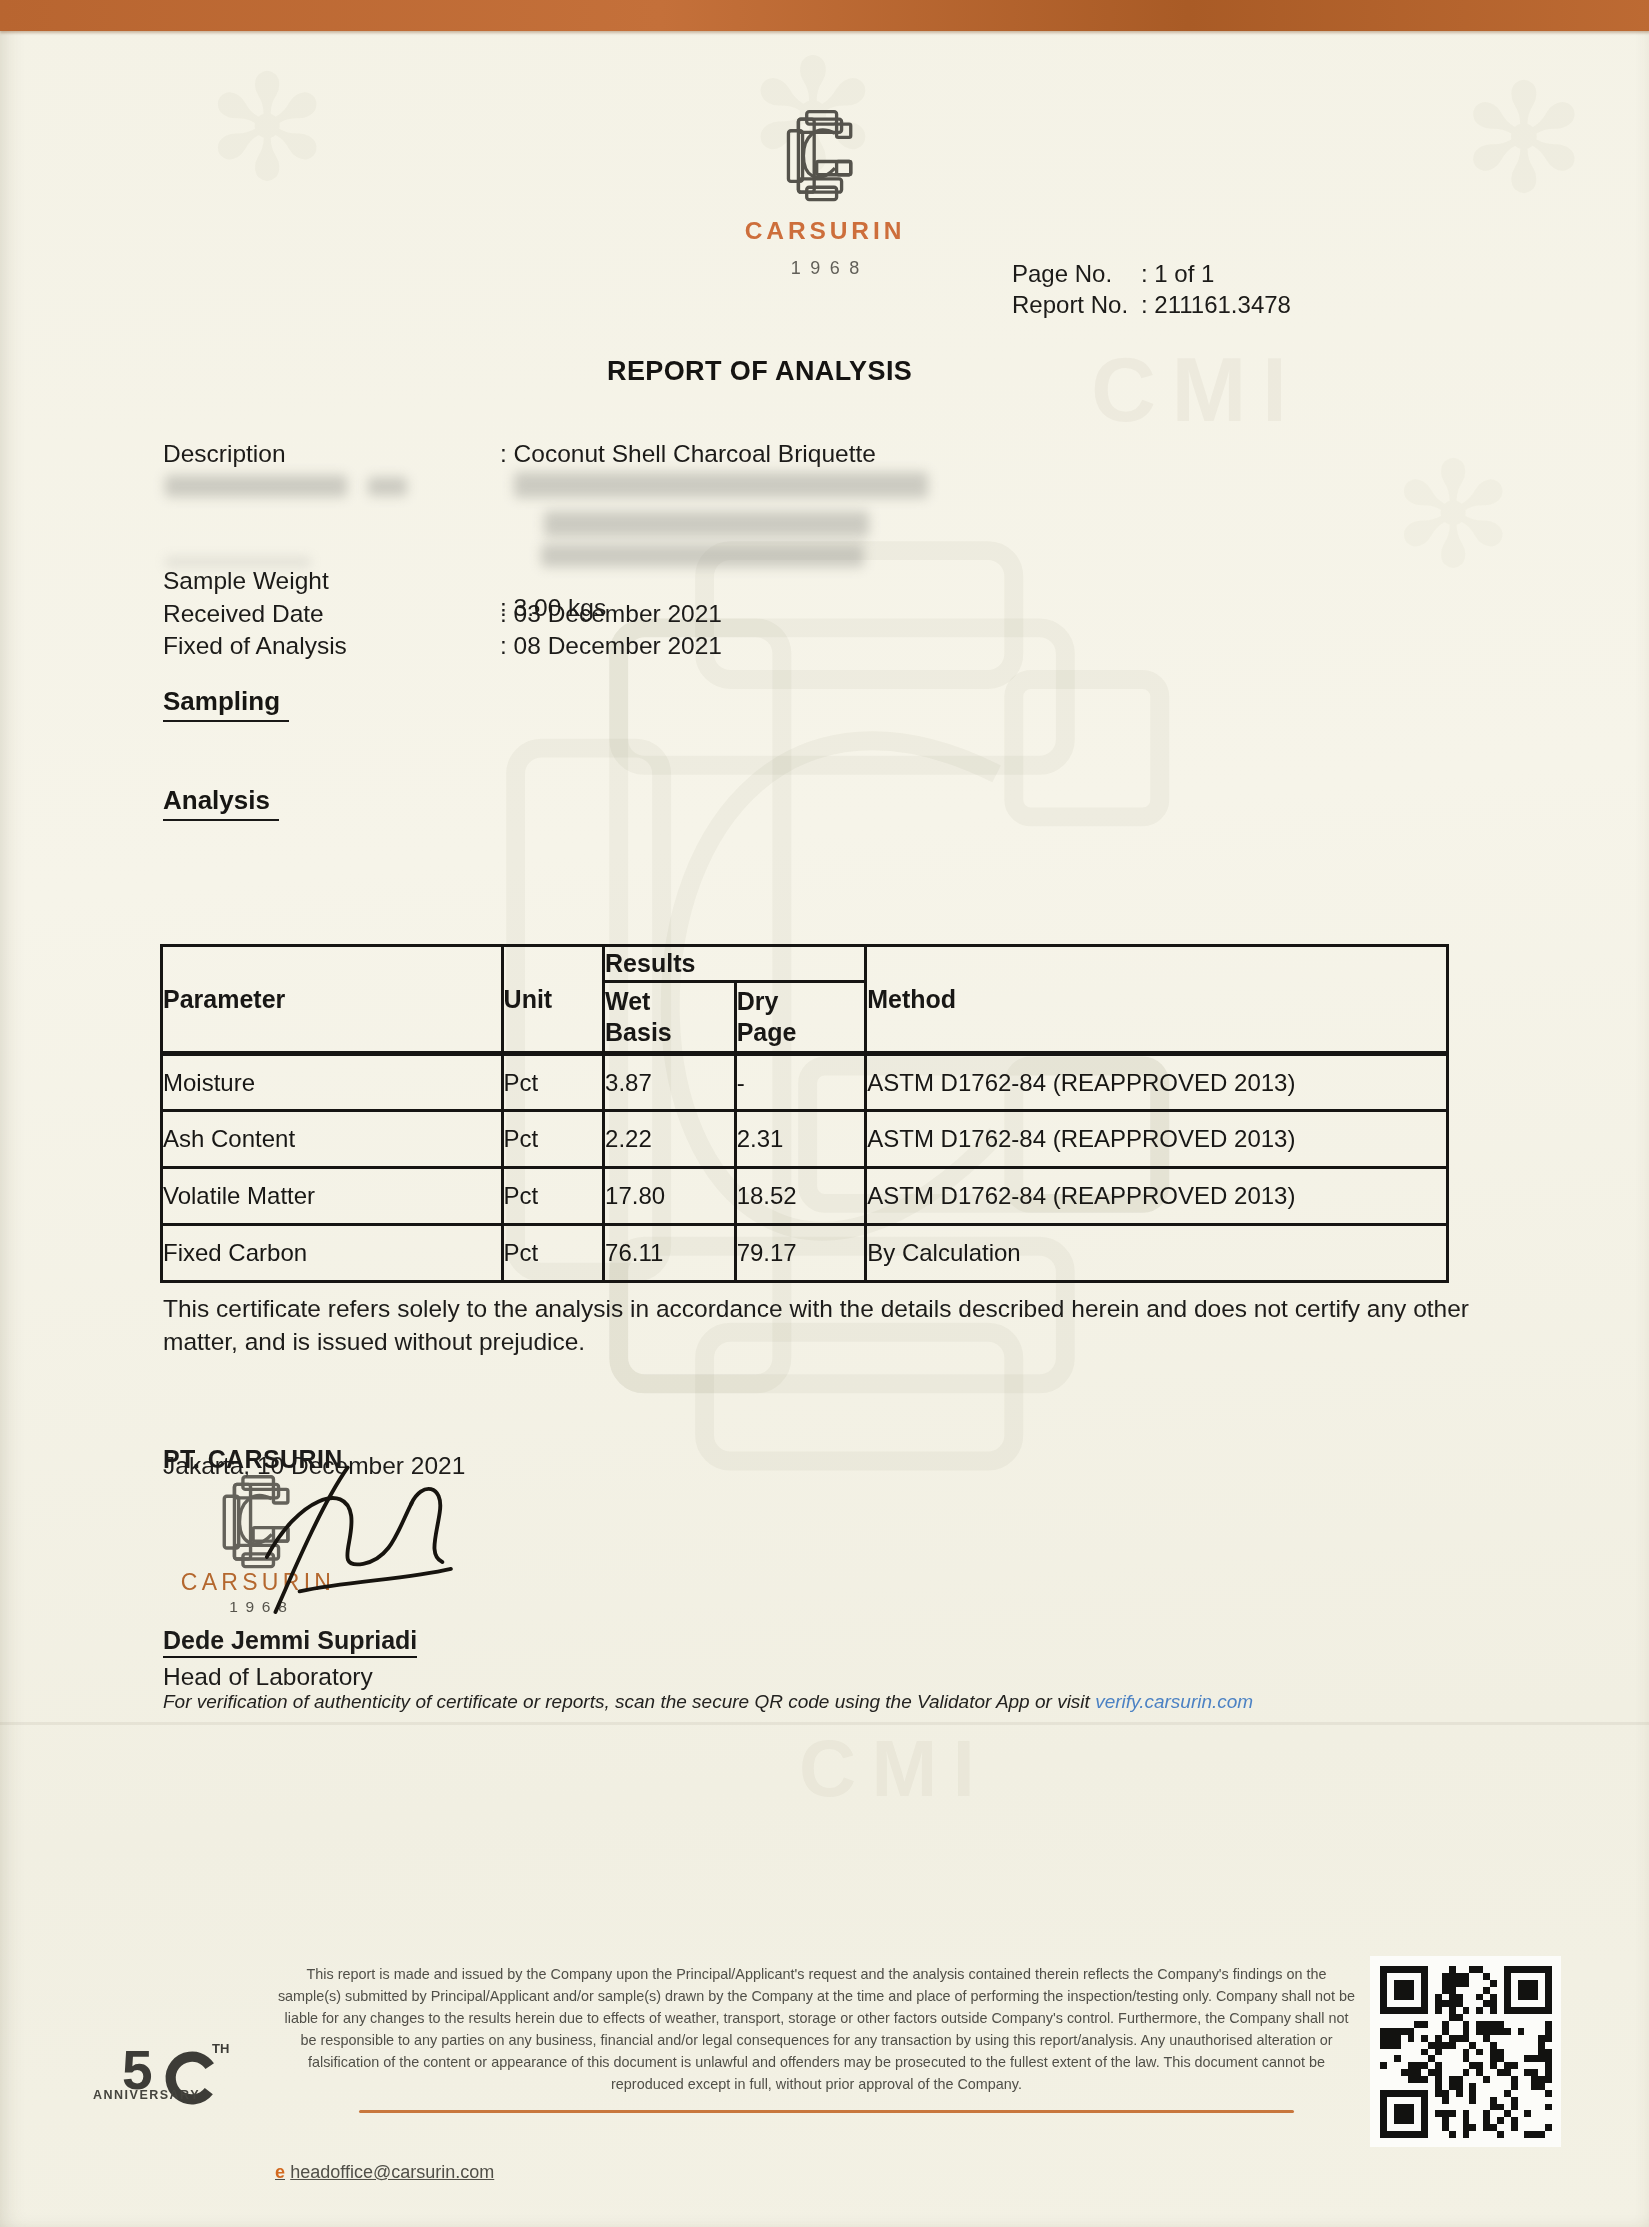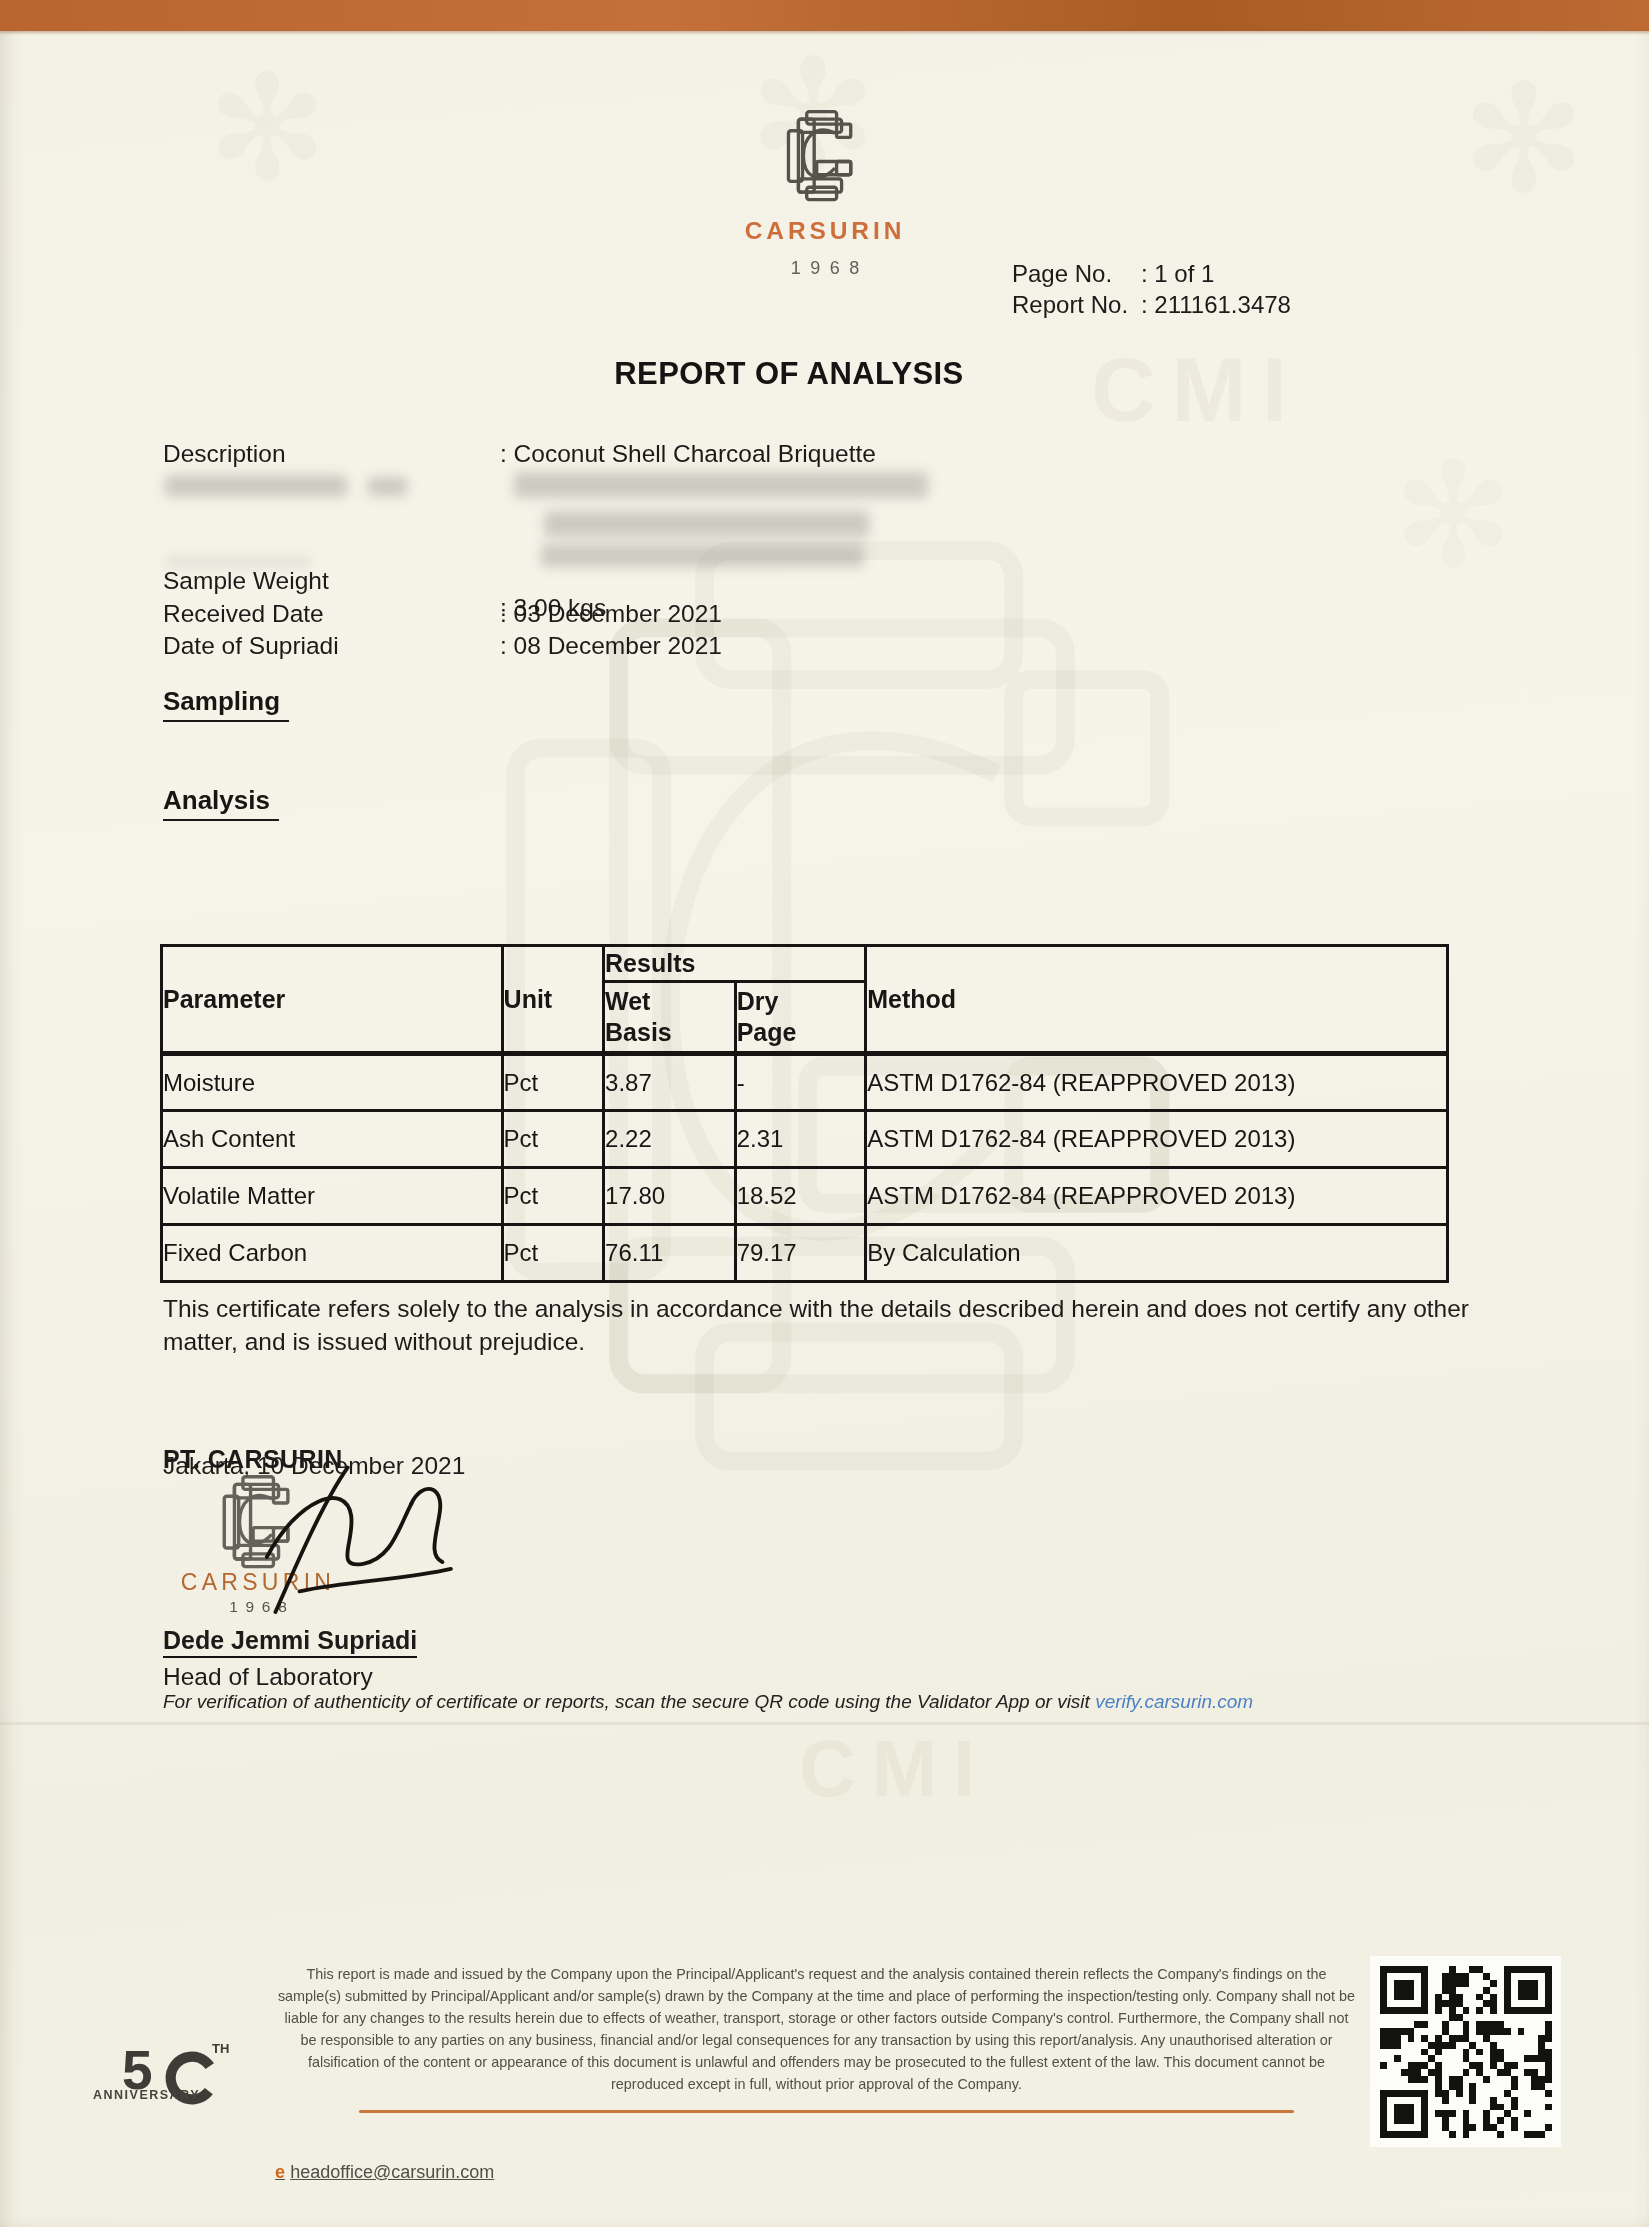--- a/index.html
+++ b/index.html
@@ -20,21 +20,21 @@
   .wm-flake{color:rgba(145,140,112,.055);}
   .crease{left:0;top:1722px;width:1650px;height:2.6px;background:rgba(128,122,100,.10);}
   
   .brand-word{left:744px;top:217px;width:162px;text-align:center;font-size:24.5px;font-weight:600;
     letter-spacing:3.9px;color:#cd6e3b;}
   .brand-year{left:744px;top:258px;width:162px;text-align:center;font-size:18px;
     letter-spacing:9.5px;color:#615f58;text-indent:9.5px;}
   .idblock{left:1012px;top:258px;font-size:24px;line-height:31px;}
   .idrow{display:flex;}
   .idrow .lbl{width:129px;}
-  .doc-title{left:589px;top:356px;width:400px;text-align:center;font-size:31px;font-weight:bold;
+  .doc-title{left:607px;top:356px;width:400px;text-align:left;font-size:27px;font-weight:bold;
     letter-spacing:0.4px;color:#151412;}
   
   .info-label{left:163px;font-size:24.5px;}
   .info-value{left:500px;font-size:24.5px;}
   
   .blur{background:#9a9a93;filter:blur(6px);opacity:.45;border-radius:3.4px;}
   .blur.lite{opacity:.22;}
   
   .sec-h{left:163px;font-size:26px;font-weight:bold;border-bottom:2.6px solid #1a1917;
     padding:0 8.6px 2.6px 0;color:#171613;}
@@ -141,21 +141,21 @@
   <div class="abs blur" style="left:368px;top:477px;width:39px;height:19px;"></div>
   <div class="abs blur" style="left:514px;top:472px;width:414px;height:26px;"></div>
   <div class="abs blur" style="left:544px;top:511px;width:325px;height:26px;"></div>
   <div class="abs blur" style="left:541px;top:544px;width:323px;height:23px;"></div>
   <div class="abs blur lite" style="left:165px;top:557px;width:146px;height:10.3px;"></div>
 
   <div class="abs info-label" style="top:567px;">Sample Weight</div>
   <div class="abs info-value" style="top:594px;">: 3.00 kgs</div>
   <div class="abs info-label" style="top:600px;">Received Date</div>
   <div class="abs info-value" style="top:600px;">: 03 December 2021</div>
-  <div class="abs info-label" style="top:632px;">Date of Supriadi</div>
+  <div class="abs info-label" style="top:632px;">Fixed of Analysis</div>
   <div class="abs info-value" style="top:632px;">: 08 December 2021</div>
 
   <div class="abs sec-h" style="top:686px;">Sampling</div>
 
   <div class="abs sec-h" style="top:785px;">Analysis</div>
 
   <table class="abs rtable">
     <colgroup>
         <col style="width:339px">
         <col style="width:101px">

